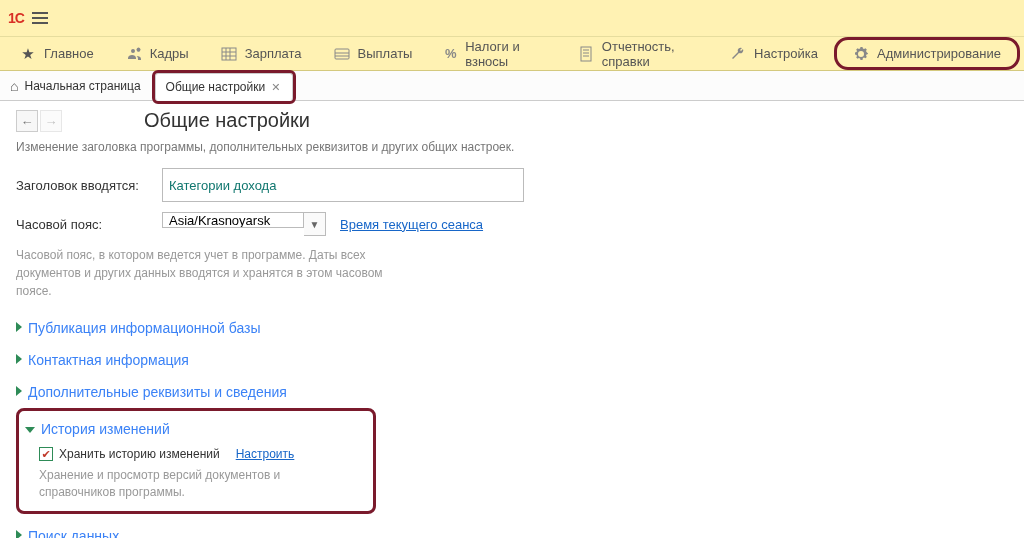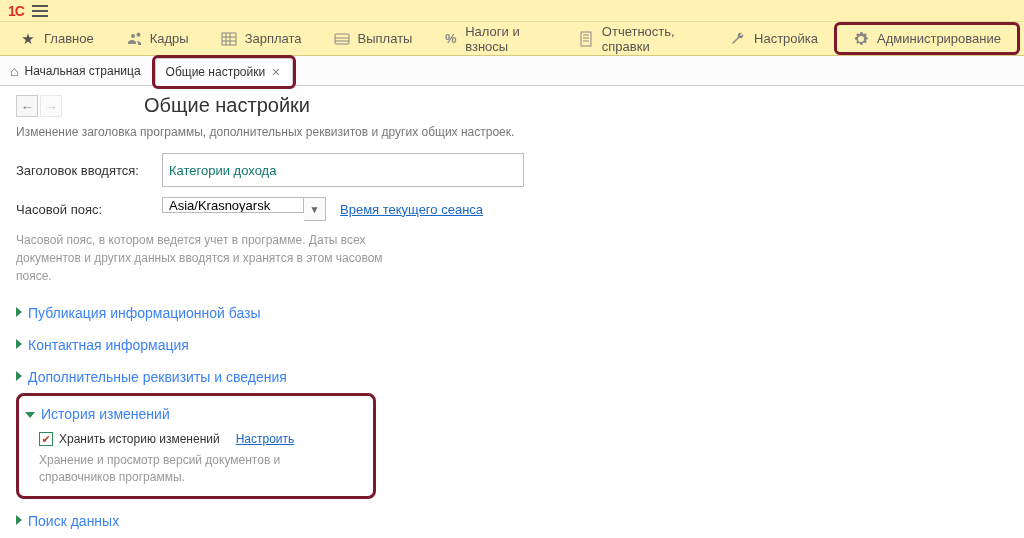--- a/index.html
+++ b/index.html
@@ -1,28 +1,28 @@
 <!DOCTYPE html>
 <html><head>
 <meta charset="utf-8">
 <style>
   * { box-sizing: border-box; margin: 0; padding: 0; }
   html, body { width: 1024px; height: 538px; font-family: Arial, sans-serif; font-size: 13px; color: #333; background: #fff; overflow: hidden; }
   
-  .title-bar { height: 22px; background: #fff2b3; display: flex; align-items: center; gap: 8px; padding: 0 8px; border-bottom: 1px solid #e6dd9e; }
+  .title-bar { height: 37px; background: #fff2b3; display: flex; align-items: center; gap: 8px; padding: 0 8px; border-bottom: 1px solid #e6dd9e; }
   .logo { color: #d93025; font-weight: bold; font-size: 14px; letter-spacing: -1px; }
   .hamburger { display: inline-block; line-height: 0; cursor: pointer; }
   .hamburger span { display: block; width: 16px; height: 2px; background: #555; margin: 3px 0; }
   .title-text { color: #555; font-size: 12px; }
   
   .main-nav { height: 34px; background: #fff2b3; display: flex; align-items: stretch; padding: 0 4px; border-bottom: 1px solid #d4c97e; }
   .nav-item { display: flex; align-items: center; gap: 8px; padding: 0 16px; color: #555; cursor: pointer; font-size: 13px; }
   .nav-icon { width: 16px; height: 16px; display: inline-flex; align-items: center; justify-content: center; color: #888; }
   .nav-icon svg { width: 16px; height: 16px; }
-  .nav-admin-highlight { border: 3px solid #7a1a2c; border-radius: 6px; }
+  .nav-admin-highlight { border: 3px solid #7a1a2c; border-radius: 14px; }
   
   .tab-row { height: 30px; background: #fcfcfc; display: flex; align-items: flex-end; padding: 0 4px; border-bottom: 1px solid #ccc; }
   .tab-start { display: flex; align-items: center; gap: 6px; padding: 6px 14px 6px 6px; color: #333; cursor: pointer; font-size: 12px; }
   .tab { display: flex; align-items: center; gap: 4px; padding: 6px 10px; border: 1px solid #ccc; border-bottom: 1px solid #fff; background: #fff; position: relative; top: 1px; font-size: 12px; cursor: pointer; }
   .tab-highlight { outline: 3px solid #7a1a2c; outline-offset: 0; border-radius: 3px; }
   .tab-close { color: #888; font-size: 11px; padding: 0 2px; cursor: pointer; }
   
   .content { padding: 8px 16px; }
   .back-row { display: flex; align-items: center; gap: 10px; margin-bottom: 8px; }
   .nav-arrows { display: flex; gap: 2px; }

